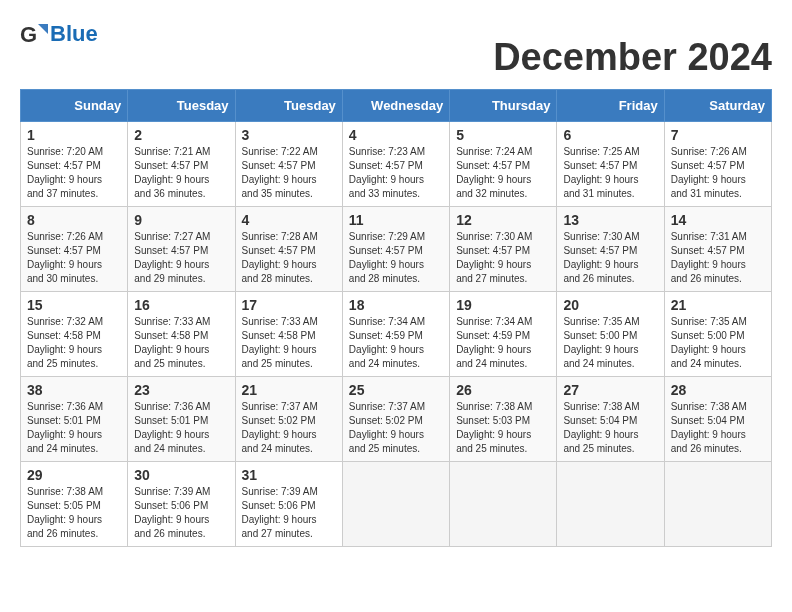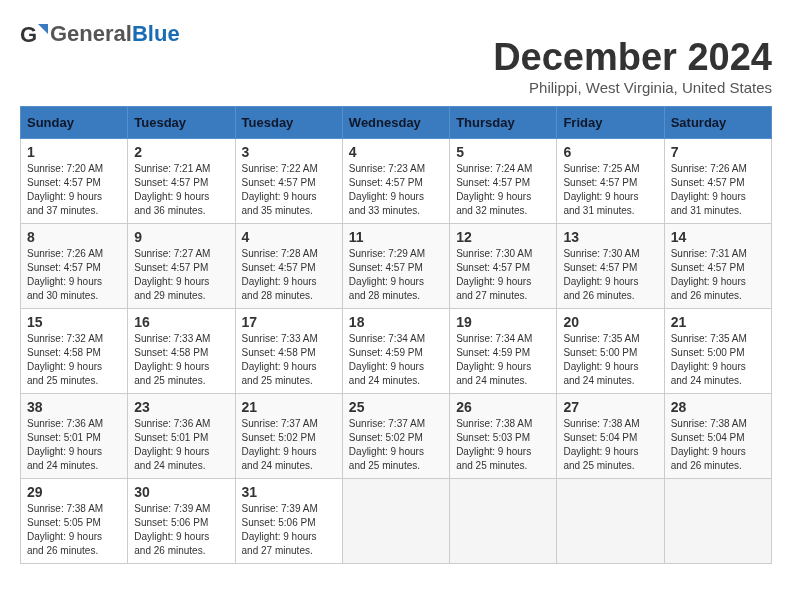--- a/index.html
+++ b/index.html
@@ -48,22 +48,22 @@
       font-size: 15px;
       color: #555;
     }
     table {
       width: 100%;
       border-collapse: collapse;
       table-layout: fixed;
     }
     th {
       background-color: #3a7bbf;
-      color: #0f172a;
-      text-align: left;
+      color: #ffffff;
+      text-align: right;
       padding: 8px 6px;
       font-size: 13px;
       font-weight: bold;
       border: 1px solid #5590cc;
     }
     td {
       border: 1px solid #ccc;
       vertical-align: top;
       padding: 5px 6px;
       font-size: 10.5px;
@@ -94,27 +94,25 @@
 </head>
 <body>
 
 <div class="header-area">
   <div class="logo">
     <div class="logo-text">
       <svg class="logo-icon" viewBox="0 0 28 28">
         <text y="22" font-size="22" fill="#333" font-family="Arial" font-weight="bold">G</text>
         <polygon points="18,4 28,4 28,14" fill="#3a7bbf"></polygon>
       </svg>
-      <span class="logo-general">General</span>
         <span class="logo-blue">Blue</span>
     </div>
   </div>
   <div class="title-area">
     <div class="month-title">December 2024</div>
-    <div class="location">Philippi, West Virginia, United States</div>
   </div>
 </div>
 
 <table>
   <thead>
     <tr>
     <th>Sunday</th>
         <th>Tuesday</th>
         <th>Tuesday</th>
         <th>Wednesday</th>

